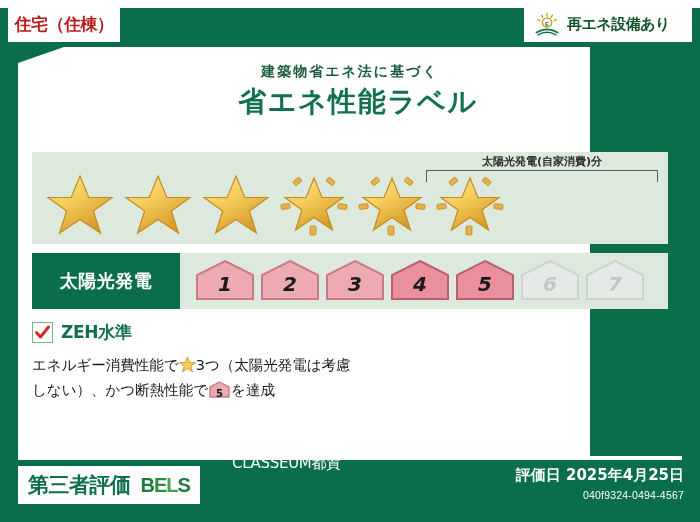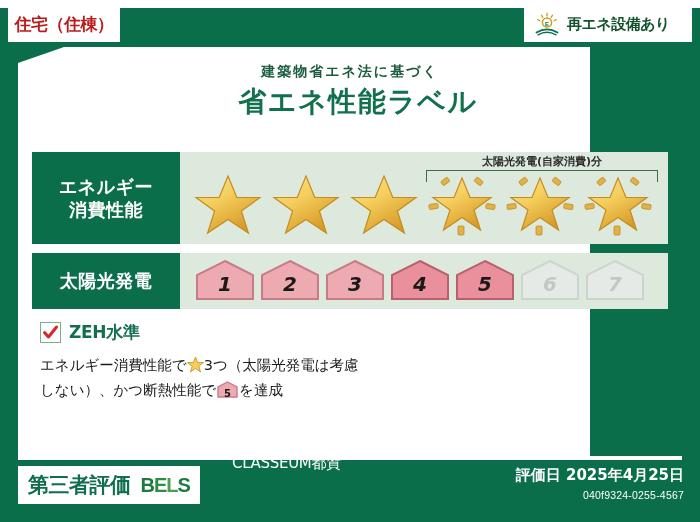--- a/index.html
+++ b/index.html
@@ -132,21 +132,21 @@
     position: absolute; left: 0; right: 0; top: 13px;
     text-align: center;
     font-size: 20px; font-weight: bold;
     font-family: "DejaVu Sans", sans-serif;
   }
   .house.on  .num { color: #1a1a1a; }
   .house.off .num { color: #c2c8c4; }
 
   
   .checks {
-    position: absolute; left: 22px; top: 272px;
+    position: absolute; left: 14px; top: 272px;
     width: 636px; height: 120px;
     display: flex; gap: 18px;
   }
   .check-col { flex: 1 1 0; position: relative; }
   .check-col.left  { flex: 0 0 322px; }
   .check-head {
     display: flex; align-items: center; gap: 8px; height: 26px;
   }
   .cbox {
     width: 21px; height: 21px; flex: 0 0 21px;
@@ -254,24 +254,20 @@
     </span>
     <span class="rtxt">再エネ設備あり</span>
   </div>
 
   <div class="panel">
 
     <div class="sub-title">建築物省エネ法に基づく</div>
     <div class="main-title">省エネ性能ラベル</div>
 
     <div class="row energy">
-      <div class="row-label">
-        <span>エネルギー</span>
-        <span>消費性能</span>
-      </div>
       <div class="row-body">
 
         <div class="solar-note">
           <div class="stxt">太陽光発電(自家消費)分</div>
           <div class="bracket"></div>
         </div>
 
         <div class="stars">
 
           <span class="star-wrap">
@@ -433,16 +429,16 @@
   <div class="footer-white-line"></div>
 
   <div class="bels-plate">
     <span class="bels-jp">第三者評価</span>
     <span class="bels-en"><span class="b1">B</span><span class="b2">E</span><span class="b3">L</span><span class="b4">S</span></span>
   </div>
   <div class="bels-name">CLASSEUM都賀</div>
 
   <div class="eval-block">
     <div class="eval-date">評価日 2025年4月25日</div>
-    <div class="eval-id">040f9324-0255-4567</div>
+    <div class="eval-id">040f9324-0494-4567</div>
   </div>
 
 </div>
 
 </body></html>

